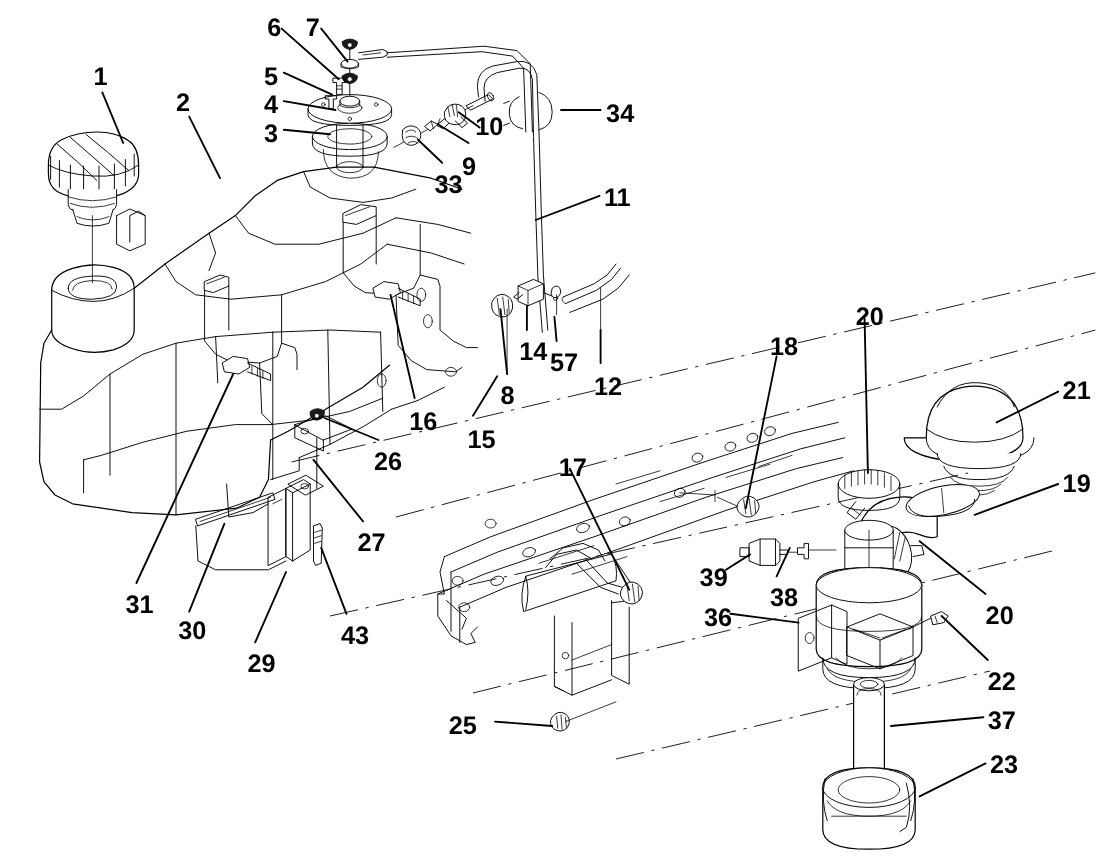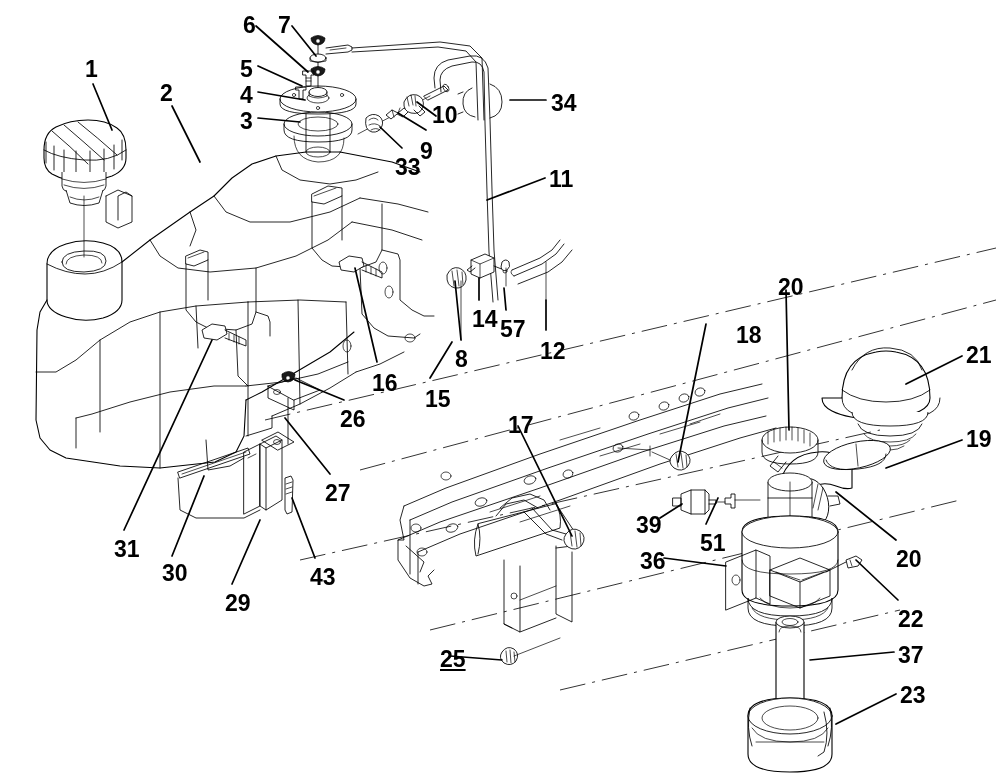--- a/index.html
+++ b/index.html
@@ -441,36 +441,36 @@
       <div class="callout" style="left: 278px; top: 14px;">7</div>
       <div class="callout" style="left: 455px; top: 348px;">8</div>
       <div class="callout" style="left: 420px; top: 140px;">9</div>
       <div class="callout" style="left: 432px; top: 104px;">10</div>
       <div class="callout" style="left: 549px; top: 168px;">11</div>
       <div class="callout" style="left: 540px; top: 340px;">12</div>
       <div class="callout" style="left: 472px; top: 308px;">14</div>
       <div class="callout" style="left: 425px; top: 388px;">15</div>
       <div class="callout" style="left: 372px; top: 372px;">16</div>
       <div class="callout" style="left: 508px; top: 414px;">17</div>
-      <div class="callout" style="left: 700px; top: 324px; margin-left: 36px;">18</div>
+      <div class="callout" style="left: 700px; top: 304px;">18</div>
       <div class="callout" style="left: 966px; top: 428px;">19</div>
       <div class="callout" style="left: 778px; top: 276px;">20</div>
       <div class="callout" style="left: 896px; top: 548px;">20</div>
       <div class="callout" style="left: 966px; top: 344px;">21</div>
       <div class="callout" style="left: 898px; top: 608px;">22</div>
       <div class="callout" style="left: 900px; top: 684px;">23</div>
-      <div class="callout" style="left: 440px; top: 648px; text-decoration: underline;">25</div>
+      <div class="callout" style="left: 408px; top: 648px;">25</div>
       <div class="callout" style="left: 340px; top: 408px;">26</div>
       <div class="callout" style="left: 325px; top: 482px;">27</div>
       <div class="callout" style="left: 310px; top: 566px;">43</div>
       <div class="callout" style="left: 225px; top: 592px;">29</div>
       <div class="callout" style="left: 162px; top: 562px;">30</div>
       <div class="callout" style="left: 114px; top: 538px;">31</div>
       <div class="callout" style="left: 500px; top: 318px;">57</div>
       <div class="callout" style="left: 395px; top: 156px;">33</div>
       <div class="callout" style="left: 551px; top: 92px;">34</div>
       <div class="callout" style="left: 640px; top: 550px;">36</div>
       <div class="callout" style="left: 898px; top: 644px; text-align: center;">37</div>
-      <div class="callout" style="left: 700px; top: 532px;">51</div>
+      <div class="callout" style="left: 700px; top: 532px;">38</div>
       <div class="callout" style="left: 636px; top: 514px;">39</div>
     </div>
 
 </div>
 
 </body></html>

